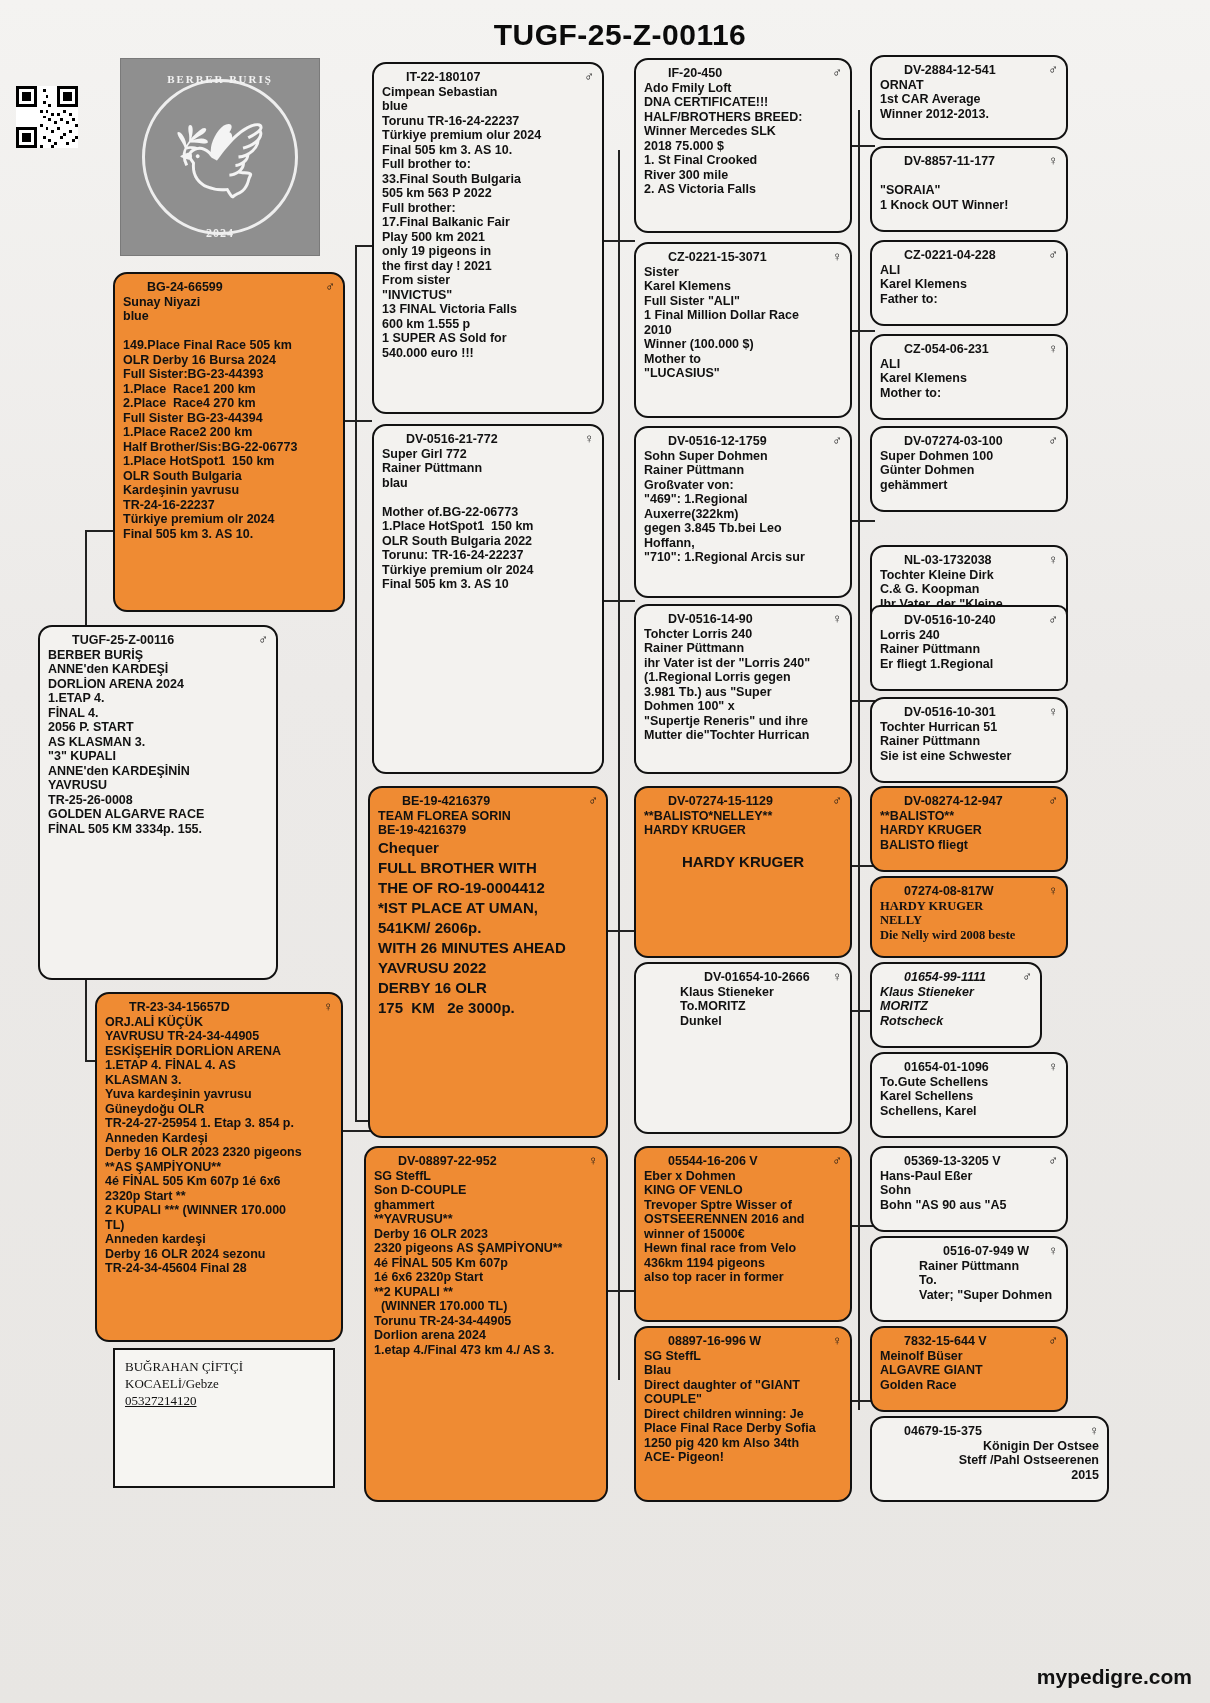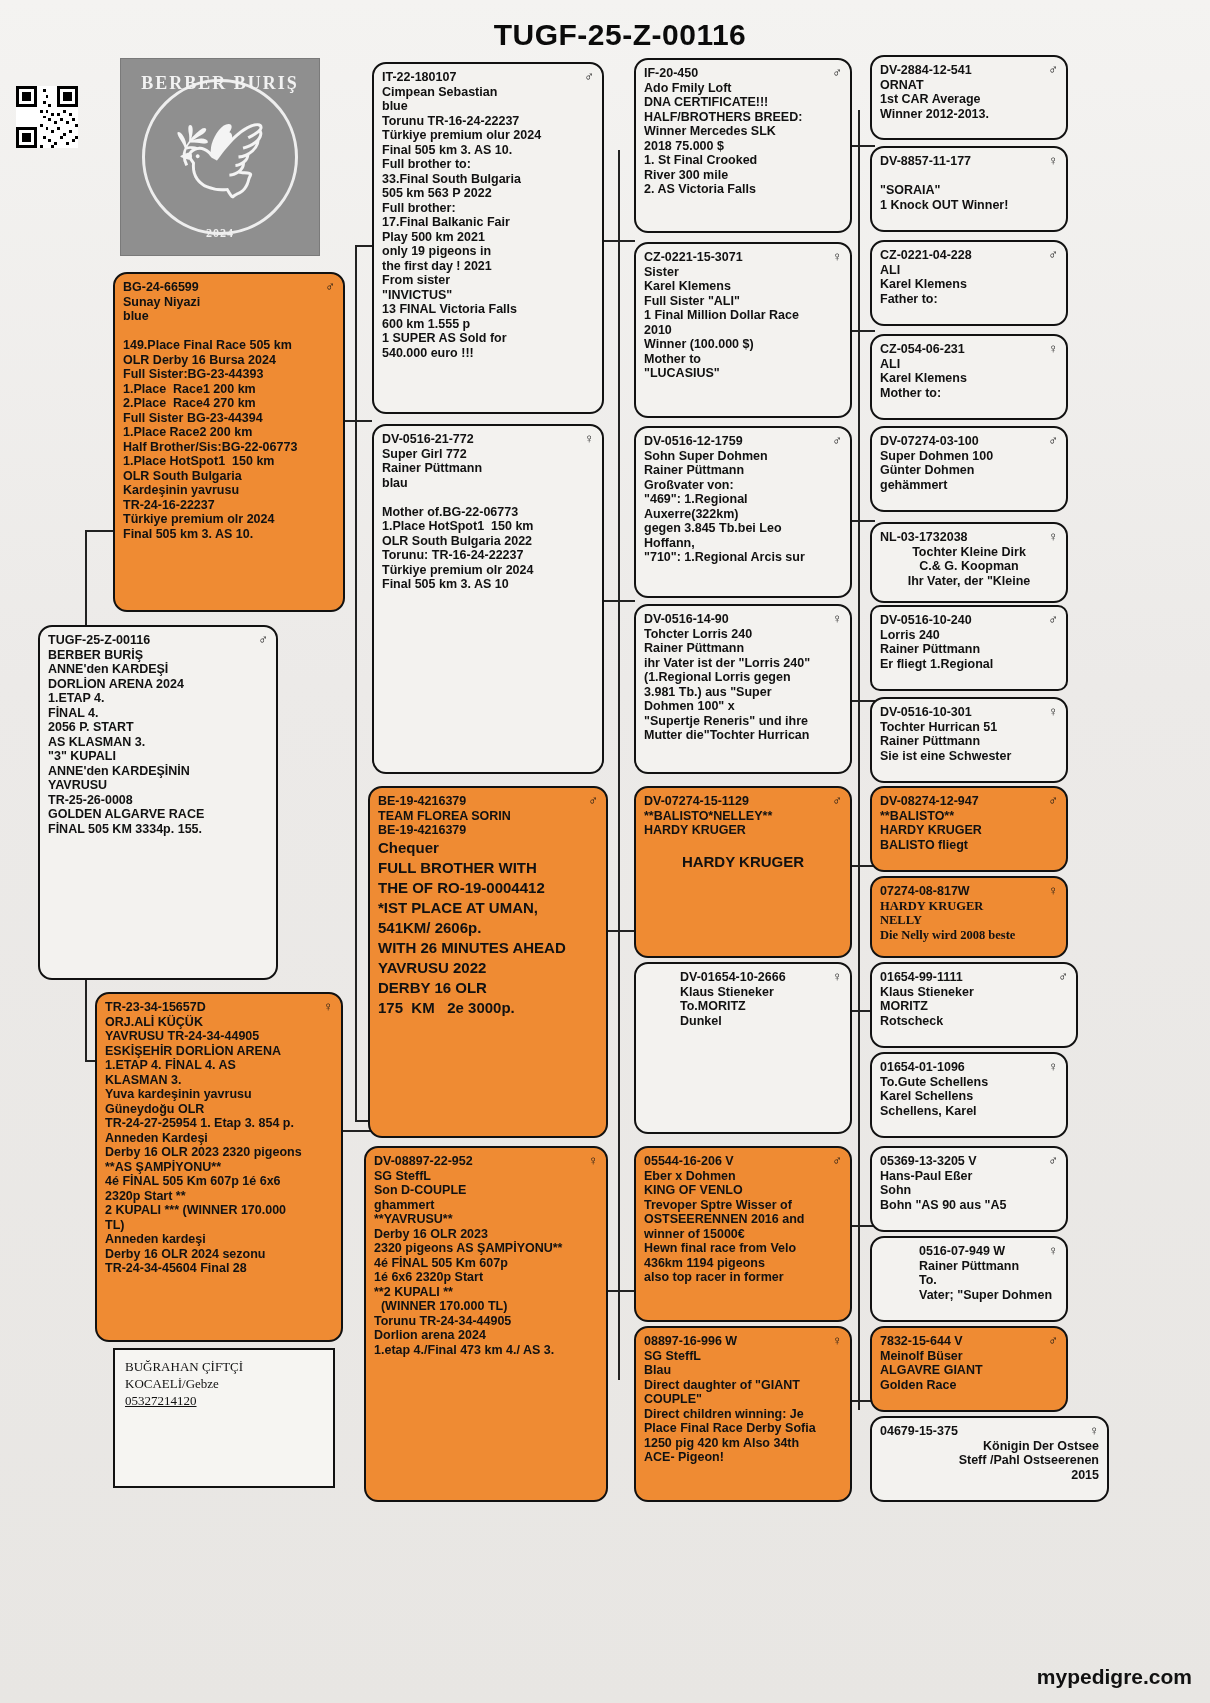--- a/index.html
+++ b/index.html
@@ -24,21 +24,21 @@
     box-sizing:border-box;
     padding:6px 8px 4px 8px;
     font-size:12.5px;
     line-height:14.5px;
     font-weight:bold;
     color:#111;
     overflow:hidden;
   }
   .card.orange{background:#ef8b33;}
   .card .hdr{display:flex;justify-content:space-between;align-items:flex-start;}
-  .card .id{font-weight:bold;}
+  .card .id{font-weight:bold;margin-left:24px;}
   .card .sex{font-size:13px;line-height:13px;font-weight:normal;}
   .card .ln{white-space:pre-wrap;}
   .big{font-size:15px;line-height:20px;}
   .serif{font-family:"Liberation Serif",serif;}
 
   
   #doc-title{
     position:absolute;left:410px;top:18px;width:420px;
     text-align:center;
     font-size:30px;font-weight:bold;letter-spacing:.5px;color:#0b0b0b;
@@ -53,21 +53,21 @@
     border:1px solid #7a7a7a;
     overflow:hidden;
   }
   #logo .oval{
     position:absolute;left:50%;top:50%;transform:translate(-50%,-50%);
     width:150px;height:150px;border-radius:50%;
     border:3px solid #eee;
   }
   #logo .txt-top{
     position:absolute;left:0;right:0;top:14px;text-align:center;
-    color:#f2f2f2;font-size:18px;font-weight:bold;letter-spacing:2px;
+    color:#f2f2f2;font-size:11px;font-weight:bold;letter-spacing:2px;
     font-family:"Liberation Serif",serif;
   }
   #logo .txt-bot{
     position:absolute;left:0;right:0;bottom:14px;text-align:center;
     color:#efefef;font-size:12px;font-weight:bold;letter-spacing:1px;
     font-family:"Liberation Serif",serif;
   }
   #logo .bird{
     position:absolute;left:50%;top:52%;transform:translate(-50%,-50%);
     font-size:74px;color:#f4f4f4;line-height:74px;
@@ -487,21 +487,21 @@
   <div class="card" style="left:870px;top:426px;width:198px;height:86px;">
     <div class="hdr">
       <span class="id">DV-07274-03-100</span>
       <span class="sex">♂</span>
     </div>
     <div class="ln">Super Dohmen 100
 Günter Dohmen
 gehämmert</div>
   </div>
 
-  <div class="card" style="left:870px;top:522px;width:198px;height:81px;text-align:center;">
+  <div class="card" style="left:870px;top:545px;width:198px;height:81px;">
     <div class="hdr">
       <span class="id">NL-03-1732038</span>
       <span class="sex">♀</span>
     </div>
     <div class="ln">Tochter Kleine Dirk
 C.&amp; G. Koopman
 Ihr Vater, der "Kleine</div>
   </div>
 
   <div class="card" style="left:870px;top:605px;width:198px;height:86px;border-radius:10px;">
@@ -537,21 +537,21 @@
   <div class="card orange" style="left:870px;top:876px;width:198px;height:82px;">
     <div class="hdr">
       <span class="id">07274-08-817W</span>
       <span class="sex">♀</span>
     </div>
     <div class="ln serif">HARDY KRUGER
 NELLY
 Die Nelly wird 2008 beste</div>
   </div>
 
-  <div class="card" style="left:870px;top:962px;width:208px;height:86px;">
+  <div class="card" style="left:870px;top:962px;width:172px;height:86px;font-style:italic;">
     <div class="hdr">
       <span class="id">01654-99-1111</span>
       <span class="sex">♂</span>
     </div>
     <div class="ln">Klaus Stieneker
 MORITZ
 Rotscheck</div>
   </div>
 
   <div class="card" style="left:870px;top:1052px;width:198px;height:86px;">

